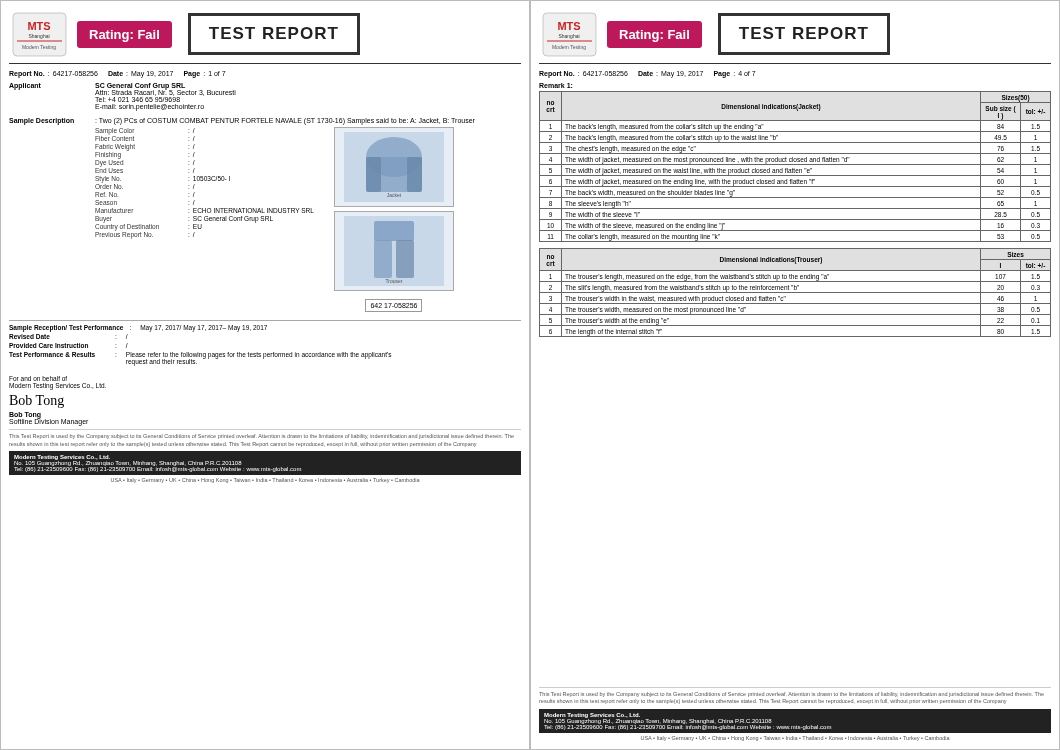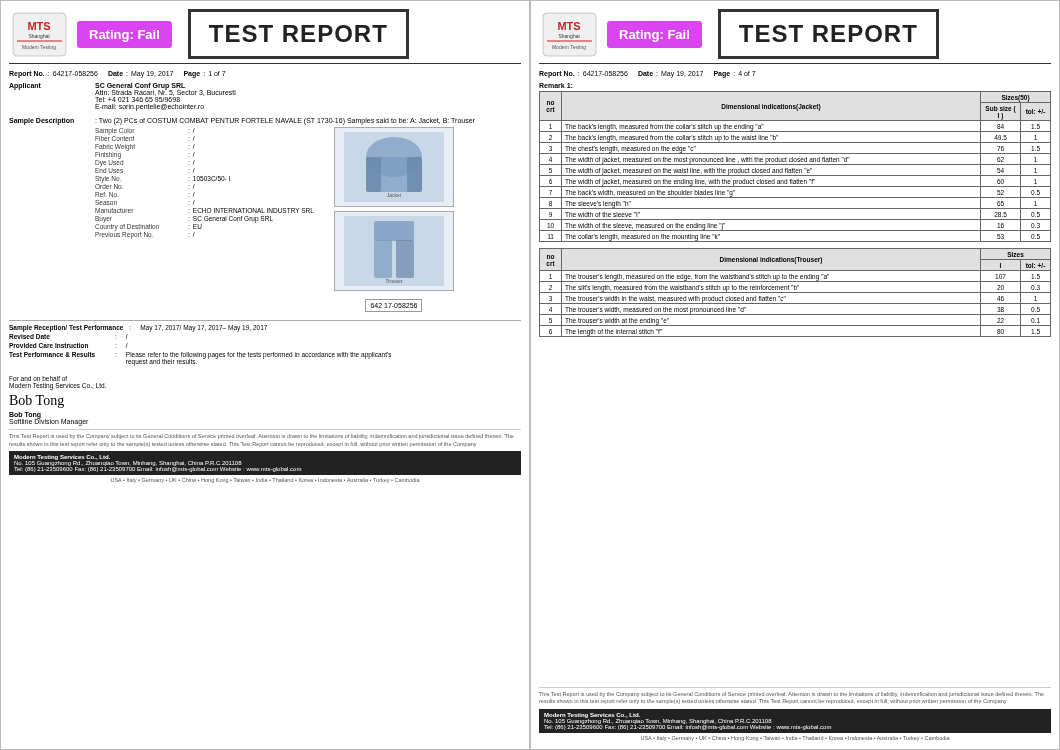--- a/index.html
+++ b/index.html
@@ -36,33 +36,33 @@
       height: 50px;
       display: flex;
       align-items: center;
       justify-content: center;
     }
     .logo-svg {
       width: 55px;
       height: 45px;
     }
     .rating-fail {
-      background: #d946ef;
+      background: #be185d;
       color: white;
       font-weight: bold;
       font-size: 13px;
       padding: 6px 12px;
       margin: 0 8px;
       border-radius: 3px;
       white-space: nowrap;
     }
     .test-report-title {
       border: 3px solid #333;
       padding: 8px 18px;
-      font-size: 24px;
+      font-size: 17px;
       font-weight: bold;
       color: #222;
       margin-left: 8px;
       letter-spacing: 1px;
     }
     .report-meta {
       display: flex;
       flex-direction: row;
       font-size: 7px;
       margin-bottom: 5px;

